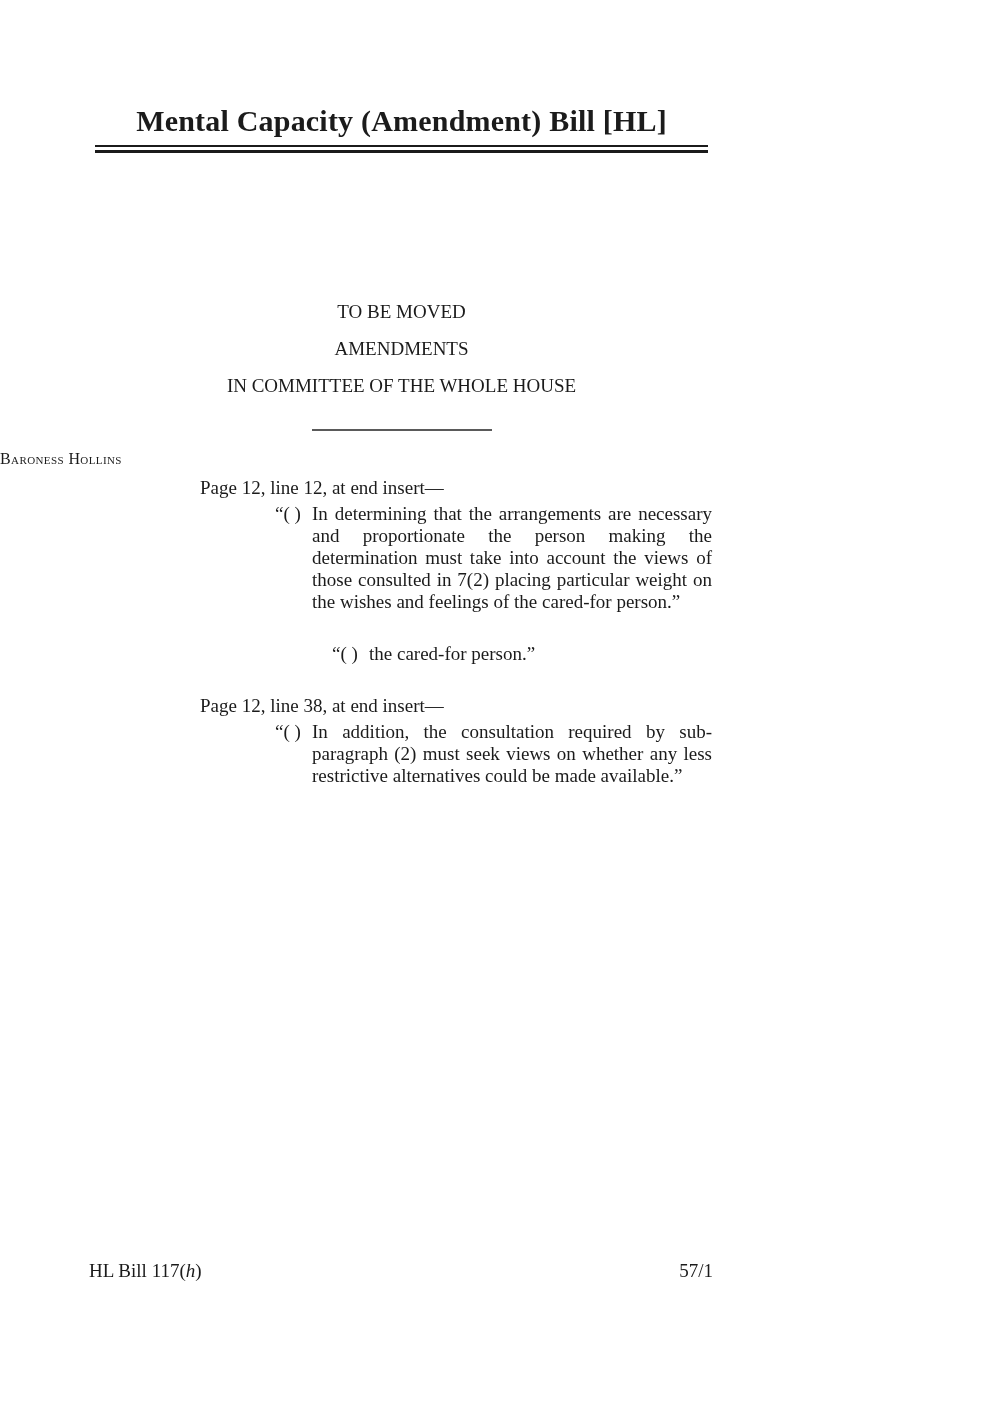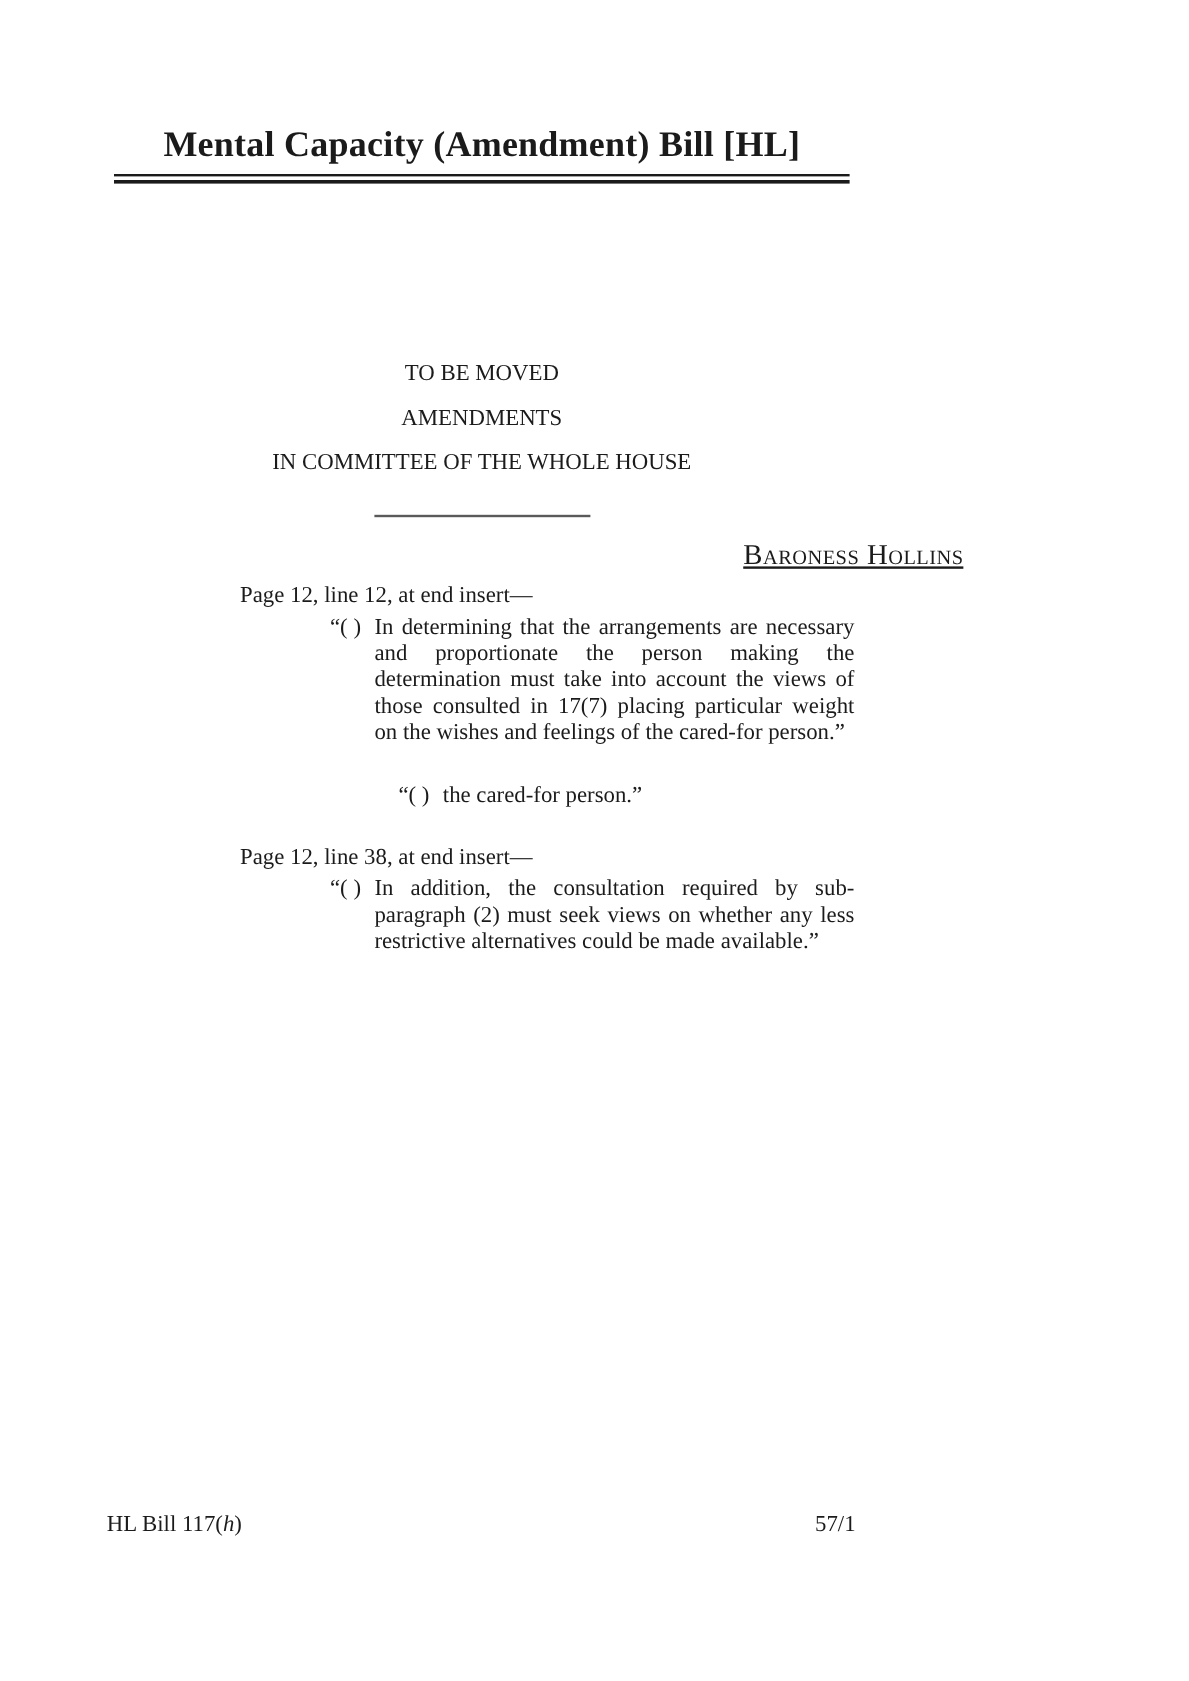--- a/index.html
+++ b/index.html
@@ -41,25 +41,24 @@
     border-top: 2px solid #5a5a5a;
   }
   .schedule-heading {
     margin: 36px 0 0 0;
     text-align: center;
     font-size: 19px;
     font-weight: 700;
   }
   .mover {
     margin: 19px 0 0 0;
-    text-align: right;
-    font-size: 24px;
+    text-align: left;
+    font-size: 16px;
     font-variant: small-caps;
     letter-spacing: 0.4px;
-    text-decoration: underline;
   }
   .amendments { margin-top: 9px; }
   .amendment {
     margin: 0 91px 30px 200px;
     font-size: 19px;
     line-height: 22px;
   }
   .lead-in { margin: 0 0 4px 0; }
   .quote-row { display: flex; margin-left: 75px; }
   .quote-row.deep { margin-left: 132px; margin-top: 0; }
@@ -94,21 +93,21 @@
   <hr class="short-rule">
 
   <p class="mover">Baroness Hollins</p>
 
   <div class="amendments">
 
     <div class="amendment">
       <p class="lead-in">Page 12, line 12, at end insert—</p>
       <div class="quote-row">
         <span class="marker">“( )</span>
-        <span class="quote-text">In determining that the arrangements are necessary and proportionate the person making the determination must take into account the views of those consulted in 17(7) placing particular weight on the wishes and feelings of the cared-for person.”</span>
+        <span class="quote-text">In determining that the arrangements are necessary and proportionate the person making the determination must take into account the views of those consulted in 7(2) placing particular weight on the wishes and feelings of the cared-for person.”</span>
       </div>
     </div>
 
     <div class="amendment">
       <div class="quote-row deep">
         <span class="marker">“( )</span>
         <span class="quote-text left">the cared-for person.”</span>
       </div>
     </div>
 

